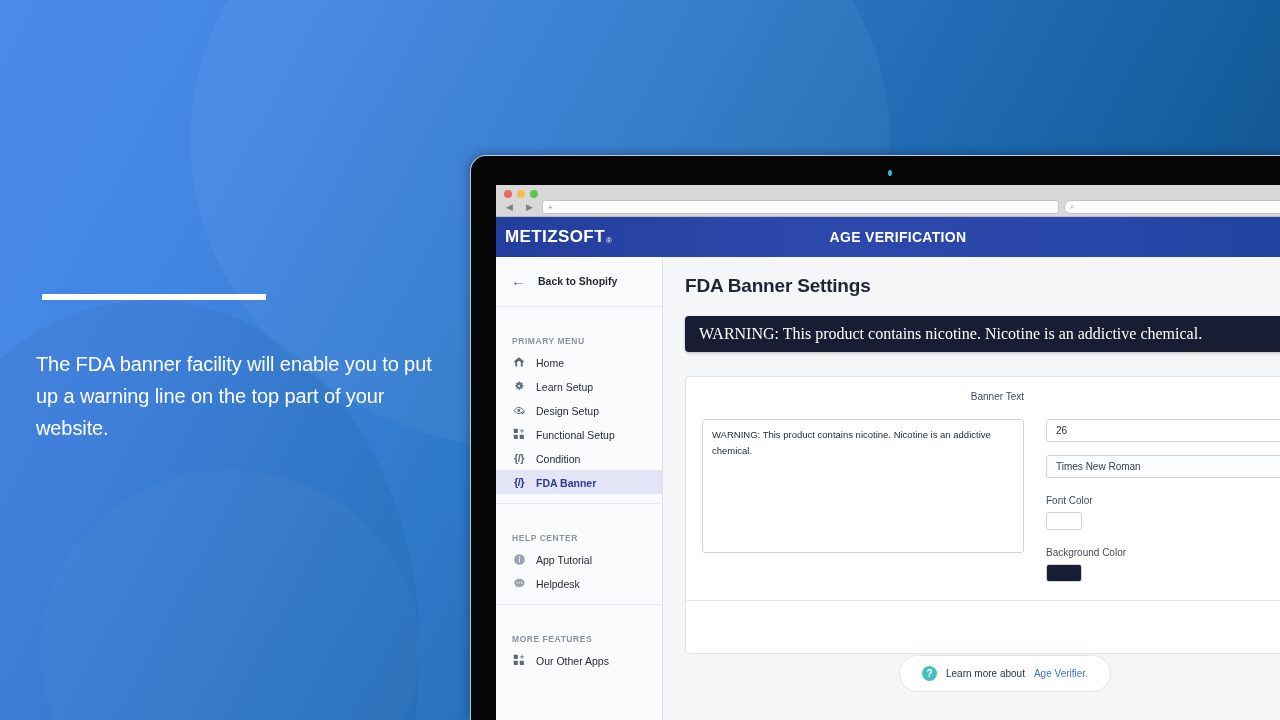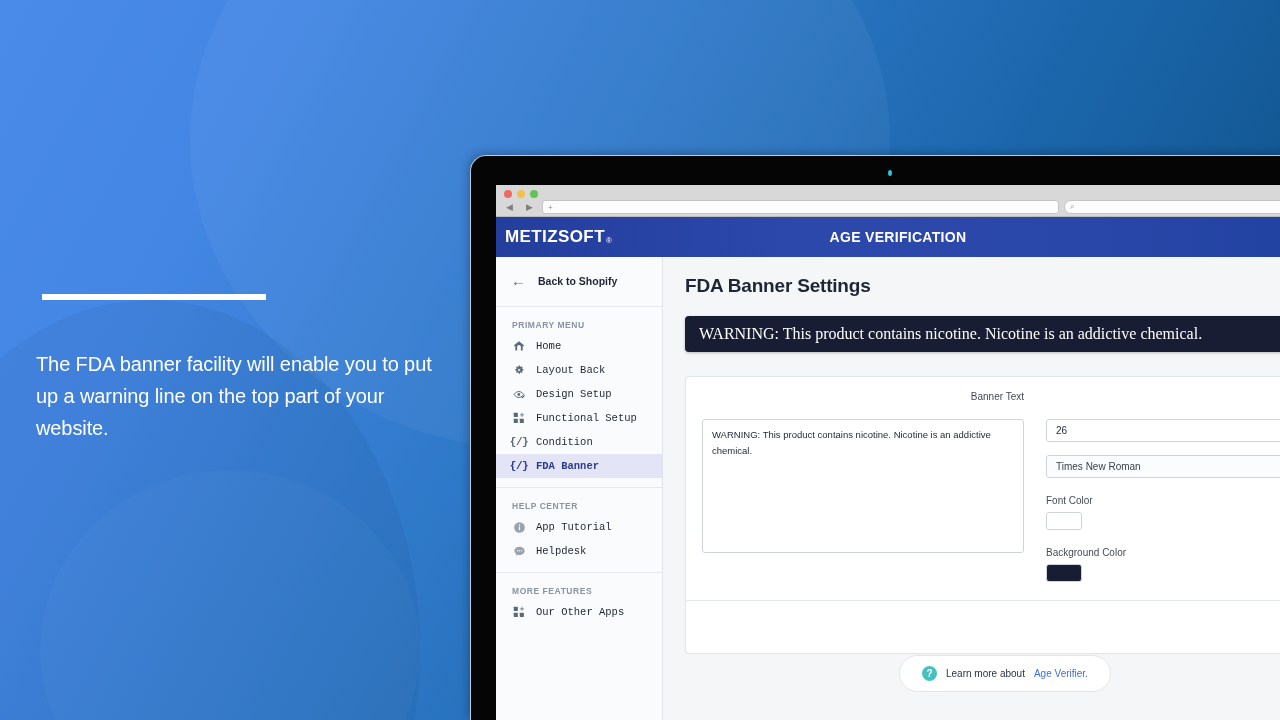--- a/index.html
+++ b/index.html
@@ -129,27 +129,26 @@
 
   
   #sidebar {
     width: 167px; flex: 0 0 167px; background: #fafbfc;
     border-right: 1px solid #dfe3e8;
   }
   .sb-section { border-bottom: 1px solid #e5e8ec; padding: 7px 0 9px; }
   .sb-section:last-child { border-bottom: none; }
   .sb-head {
     font-size: 8.5px; font-weight: 700; color: #8a93a0;
-    letter-spacing: 0.55px; padding: 6px 0 4px 16px;
+    letter-spacing: 0.55px; padding: 6px 0 4px 16px; margin-top: 16px;
   }
   .sb-item {
-    display: flex; align-items: center; gap: 10px;
+    display: flex; align-items: flex-end; gap: 10px;
     padding: 5px 8px 5px 16px; font-size: 10.5px; color: #1f2633;
     cursor: pointer;
-    font-family: Liberation Mono, monospace;
   }
   .sb-item .ico {
     width: 14px; height: 14px; flex: 0 0 14px;
     display: flex; align-items: center; justify-content: center;
     color: #5c6876;
   }
   .sb-item.active { background: #e3e5f6; color: #2b3a8f; font-weight: 600; }
   .sb-item.active .ico { color: #2b3a8f; }
   .sb-back {
     display: flex; align-items: center; gap: 12px;
@@ -298,21 +297,21 @@
             <span>Home</span>
           </div>
           <div class="sb-item">
             <span class="ico">
               <svg width="12" height="12" viewBox="0 0 16 16">
                   <path fill="currentColor" d="M8 5.2A2.8 2.8 0 1 0 8 10.8 2.8 2.8 0 0 0 8 5.2zm0 4.2A1.4 1.4 0 1 1 8 6.6a1.4 1.4 0 0 1 0 2.8z"></path>
                   <path fill="currentColor" d="m14 9.2-.1-1.2.1-1.2-1.6-.5-.5-1.2.8-1.5-1.7-1.7-1.5.8L8.3 2.2 7.8 .6H6.6L6.1 2.2 4.9 2.7 3.4 1.9 1.7 3.6l.8 1.5L2 6.3.4 6.8v1.2l.1 1.2L2 9.7l.5 1.2-.8 1.5 1.7 1.7 1.5-.8 1.2.5.5 1.6h1.2l.5-1.6 1.2-.5 1.5.8 1.7-1.7-.8-1.5.5-1.2z" opacity="0"></path>
                   <path fill="currentColor" d="M13.9 6.7 12.6 6.5a4.7 4.7 0 0 0-.5-1.2l.8-1.1-1.1-1.1-1.1.8a4.7 4.7 0 0 0-1.2-.5L9.3 2.1H7.7l-.2 1.3a4.7 4.7 0 0 0-1.2.5l-1.1-.8L4.1 4.2l.8 1.1a4.7 4.7 0 0 0-.5 1.2l-1.3.2v1.6l1.3.2c.1.4.3.8.5 1.2l-.8 1.1 1.1 1.1 1.1-.8c.4.2.8.4 1.2.5l.2 1.3h1.6l.2-1.3c.4-.1.8-.3 1.2-.5l1.1.8 1.1-1.1-.8-1.1c.2-.4.4-.8.5-1.2l1.3-.2zM8.5 10.3a2.3 2.3 0 1 1 0-4.6 2.3 2.3 0 0 1 0 4.6z"></path>
                 </svg>
             </span>
-            <span>Layout Back</span>
+            <span>Learn Setup</span>
           </div>
           <div class="sb-item">
             <span class="ico">
               <svg width="13" height="13" viewBox="0 0 16 16">
                   <path fill="none" stroke="currentColor" stroke-width="1.2" d="M1.3 8S3.6 4.3 7.2 4.3 13.1 8 13.1 8s-2.3 3.7-5.9 3.7S1.3 8 1.3 8z"></path>
                   <circle fill="currentColor" cx="7.2" cy="8" r="1.7"></circle>
                   <path fill="none" stroke="currentColor" stroke-width="1.3" d="m10.4 10.6 1.3 1.3 2.6-2.8"></path>
                 </svg>
             </span>
             <span>Design Setup</span>

